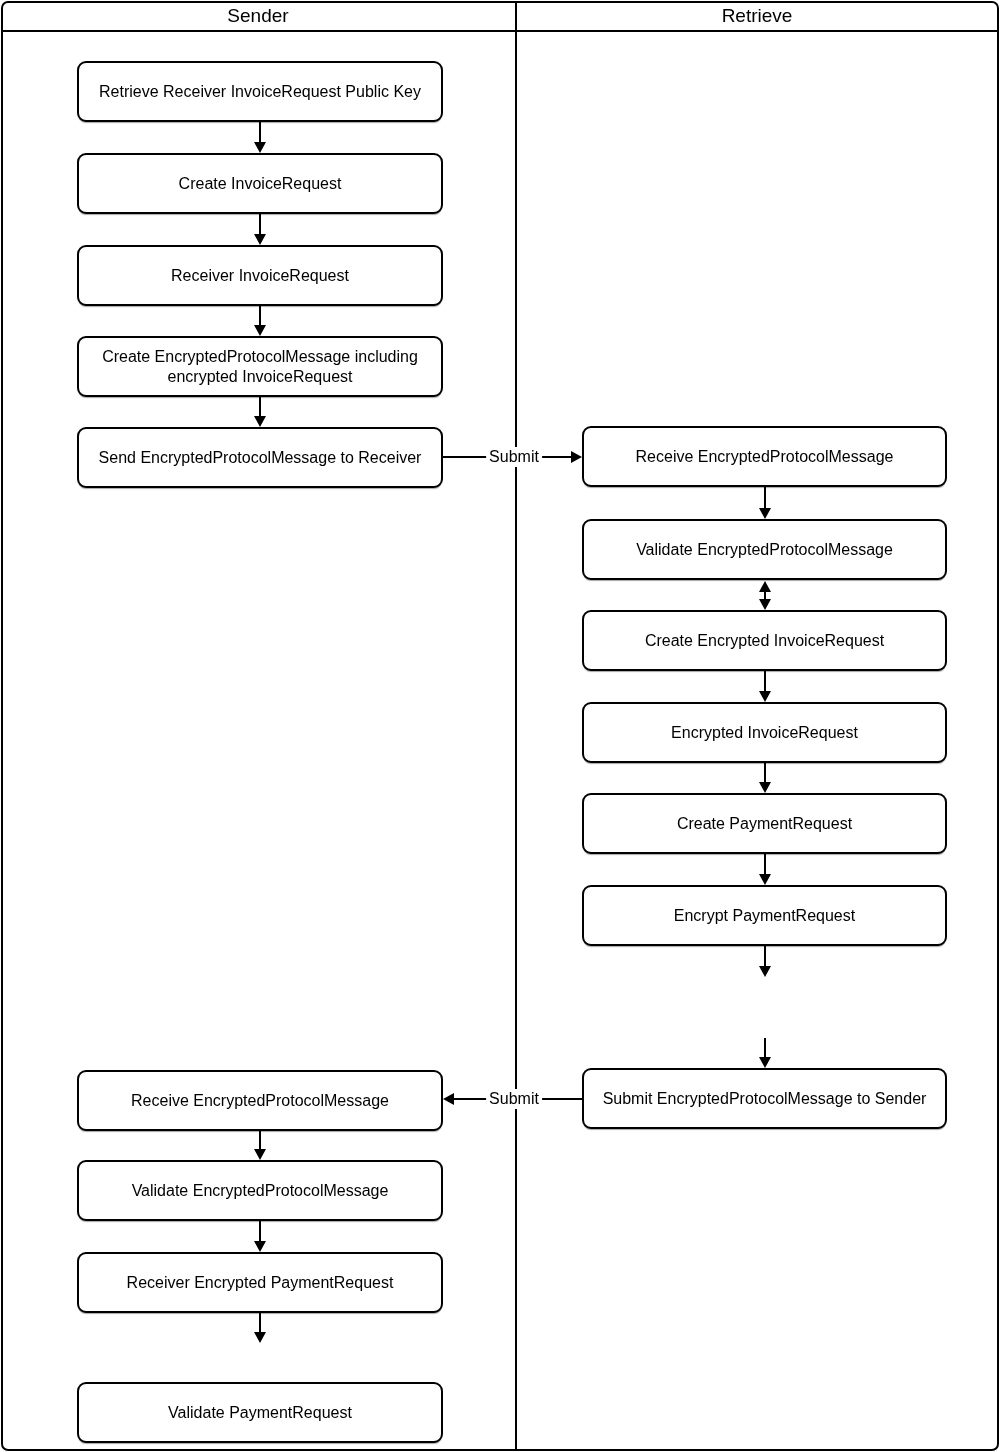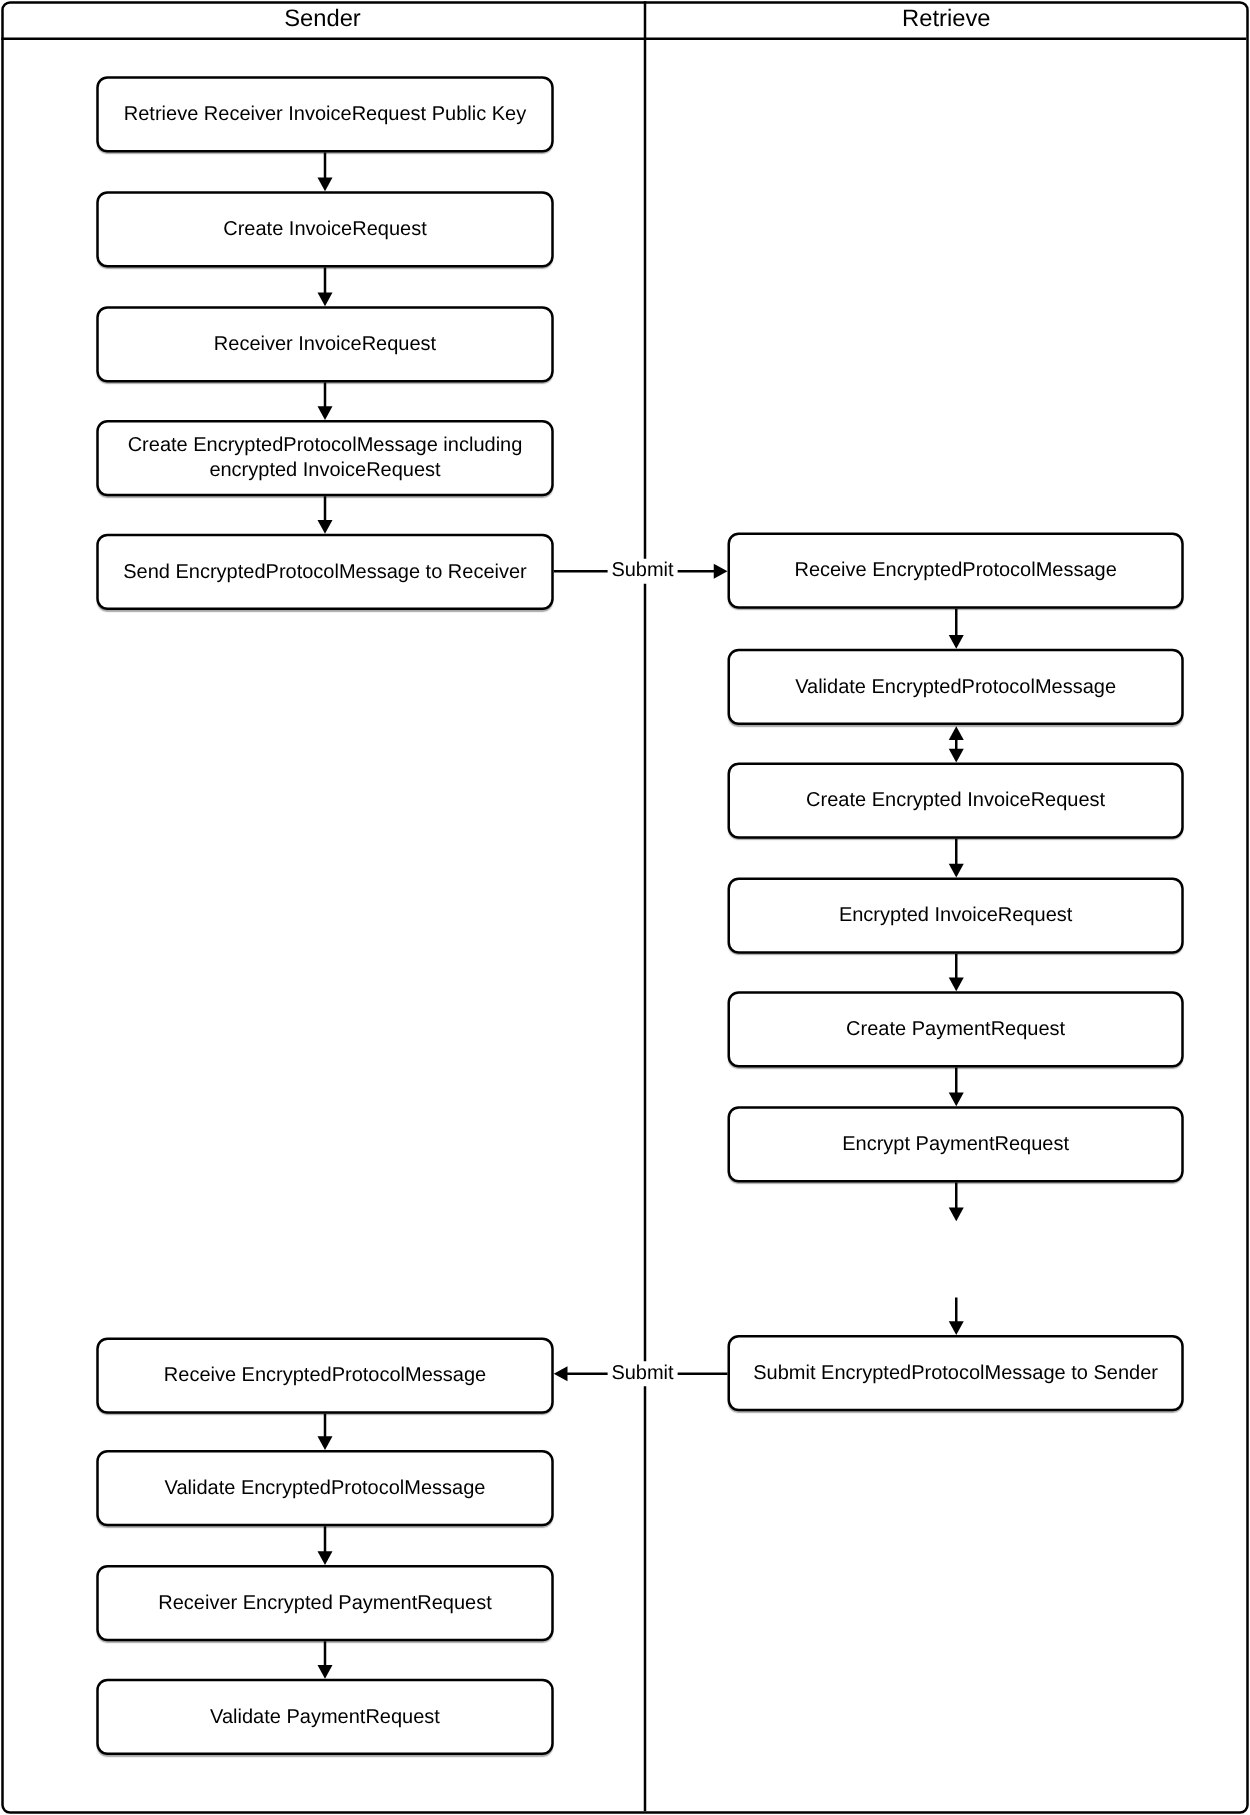--- a/index.html
+++ b/index.html
@@ -37,21 +37,21 @@
   <div class="lane-title" style="left:517px;width:480px">Retrieve</div>
 
   <div class="node w-s" style="top:61px">Retrieve Receiver InvoiceRequest Public Key</div>
   <div class="node w-s" style="top:153px">Create InvoiceRequest</div>
   <div class="node w-s" style="top:245px">Receiver InvoiceRequest</div>
   <div class="node w-s" style="top:336px">Create EncryptedProtocolMessage including encrypted InvoiceRequest</div>
   <div class="node w-s" style="top:427px">Send EncryptedProtocolMessage to Receiver</div>
   <div class="node w-s" style="top:1070px">Receive EncryptedProtocolMessage</div>
   <div class="node w-s" style="top:1160px">Validate EncryptedProtocolMessage</div>
   <div class="node w-s" style="top:1252px">Receiver Encrypted PaymentRequest</div>
-  <div class="node w-s" style="top:1343px">Validate PaymentRequest</div>
+  <div class="node w-s" style="top:1382px">Validate PaymentRequest</div>
 
   <div class="node w-r" style="top:426px">Receive EncryptedProtocolMessage</div>
   <div class="node w-r" style="top:519px">Validate EncryptedProtocolMessage</div>
   <div class="node w-r" style="top:610px">Create Encrypted InvoiceRequest</div>
   <div class="node w-r" style="top:702px">Encrypted InvoiceRequest</div>
   <div class="node w-r" style="top:793px">Create PaymentRequest</div>
   <div class="node w-r" style="top:885px">Encrypt PaymentRequest</div>
   <div class="node w-r" style="top:1068px">Submit EncryptedProtocolMessage to Sender</div>
 
   <div class="vl" style="left:259px;top:122px;height:21px"></div>

